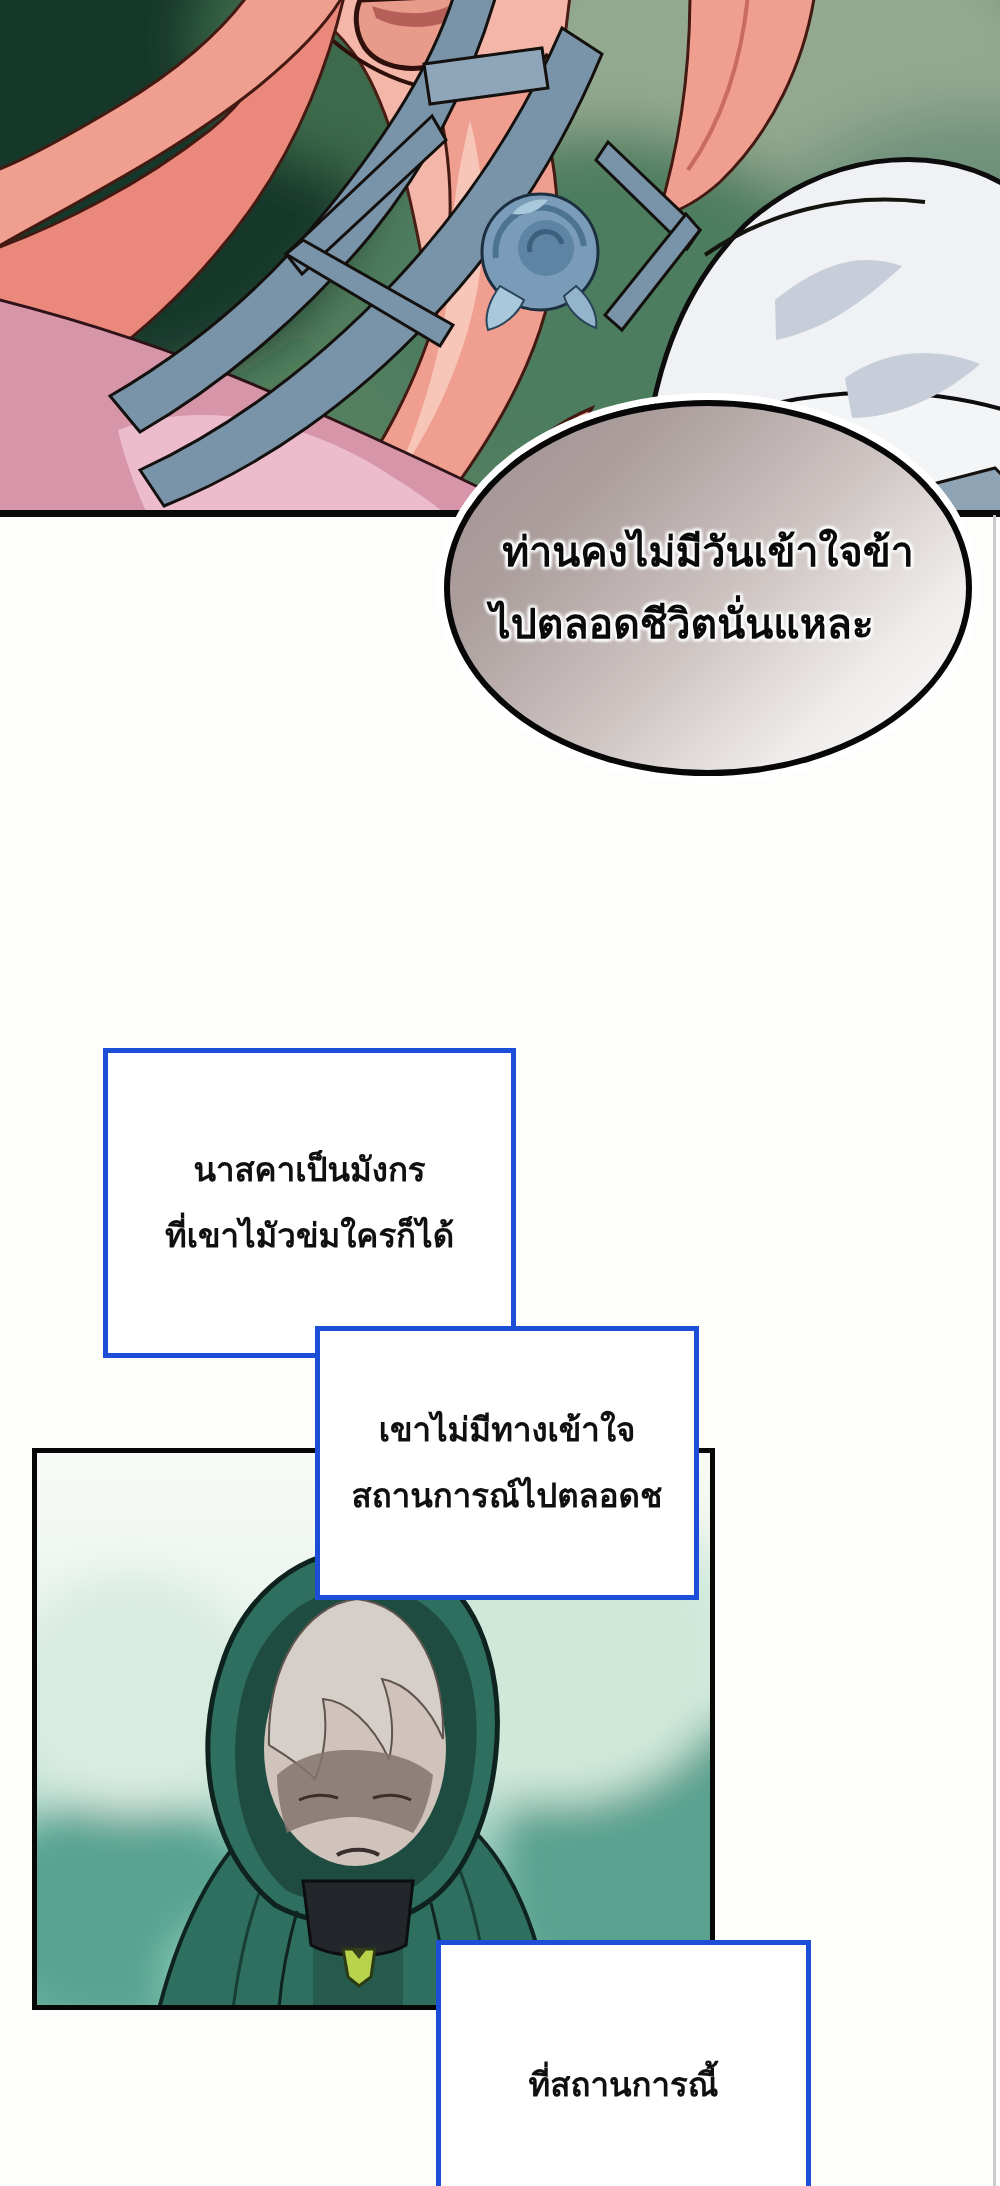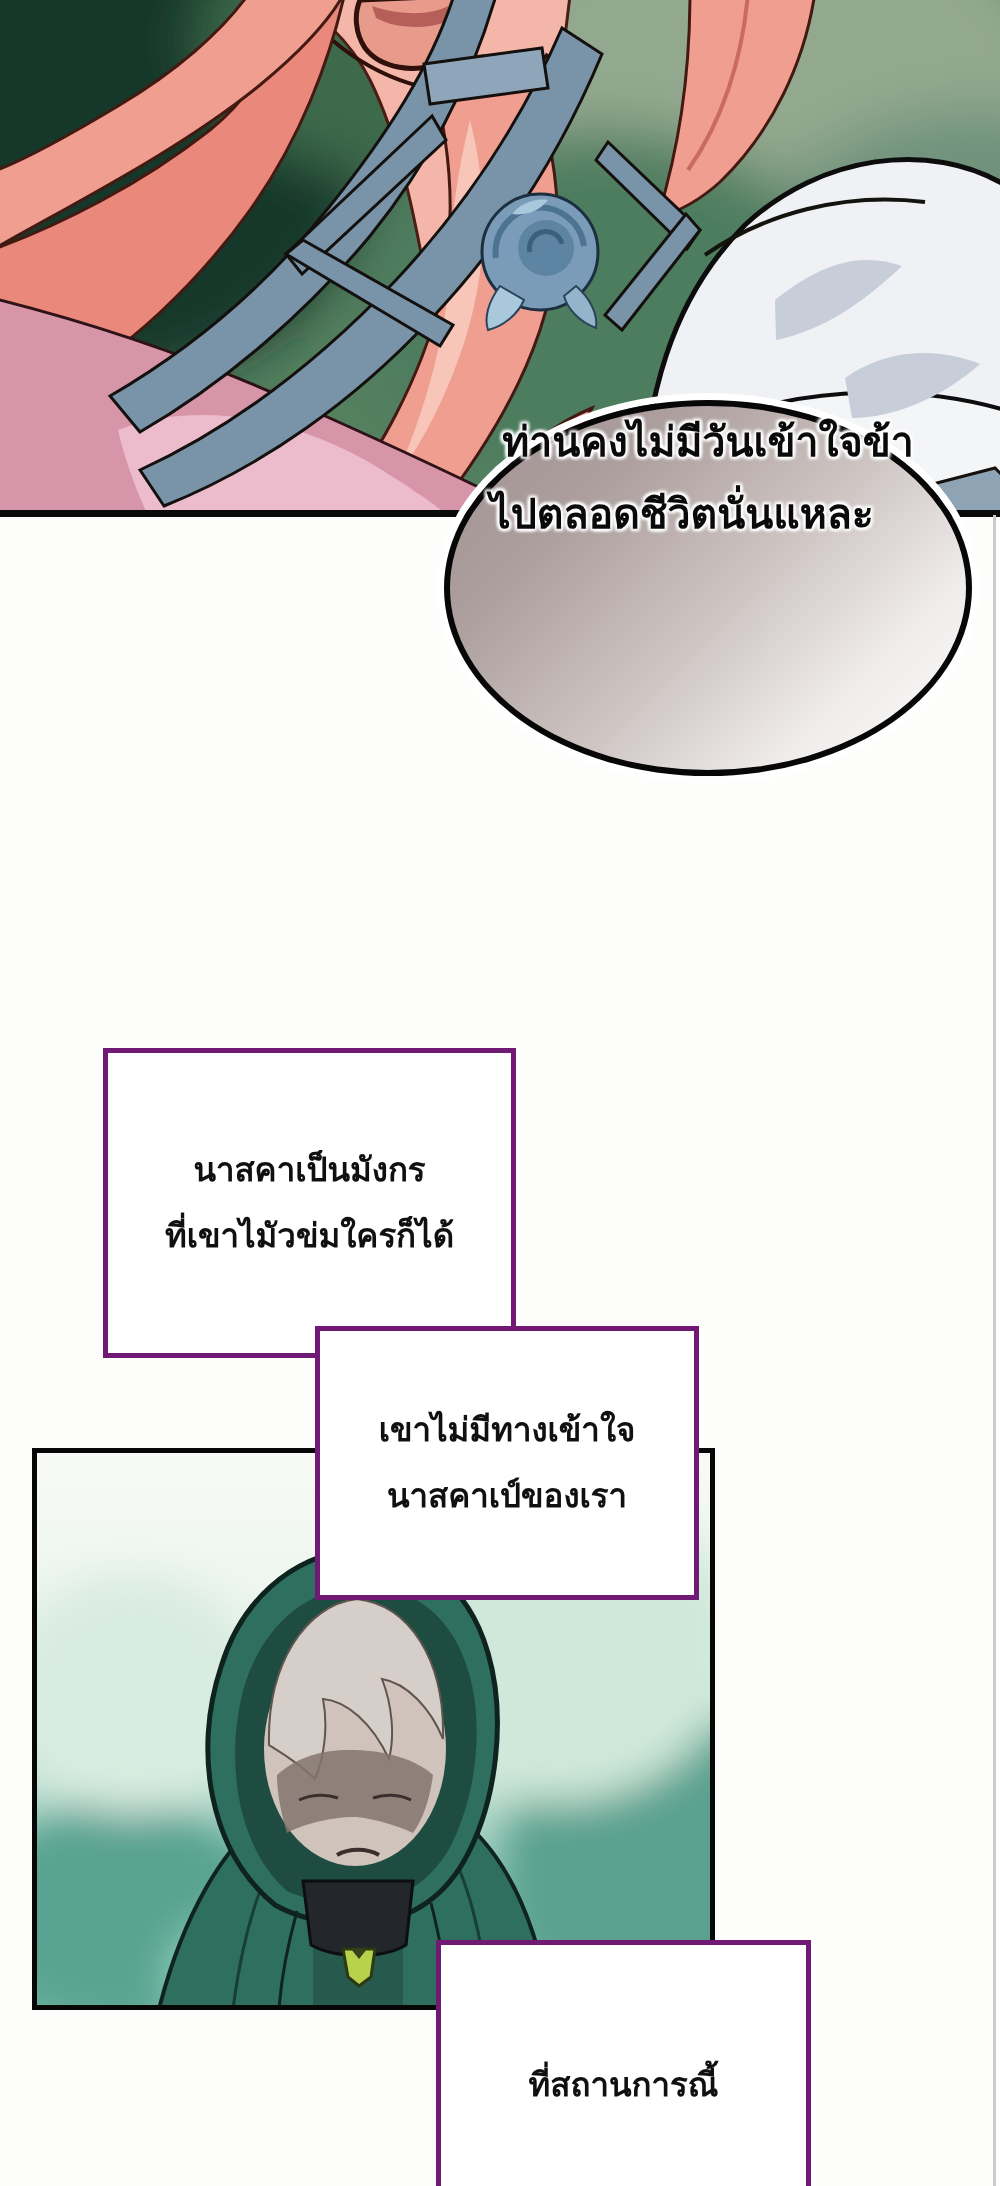--- a/index.html
+++ b/index.html
@@ -4,27 +4,27 @@
 <style>
   html,body{margin:0;padding:0;background:#fdfdfc;}
   .page{position:relative;width:1000px;height:2186px;overflow:hidden;background:#fdfdfc;
         font-family:"Liberation Sans","DejaVu Sans",sans-serif;}
   .art-top{position:absolute;left:0;top:0;width:1000px;height:517px;z-index:1;}
   .art-top svg{display:block;}
 
   .speech-bubble{position:absolute;left:444px;top:400px;width:516px;height:364px;z-index:3;
     border-radius:50%;border:6px solid #070707;box-shadow:0 0 0 7px #ffffff;
     background:linear-gradient(135deg,#a09292 0%,#ab9e9d 25%,#cfc6c4 55%,#efeceb 78%,#ffffff 100%);
-    display:flex;flex-direction:column;align-items:center;}
+    display:flex;flex-direction:column;align-items:center;justify-content:center;}
   .bubble-line{display:block;font-size:41px;font-weight:700;color:#0a0a0a;line-height:72px;
     white-space:nowrap;letter-spacing:0px;
     text-shadow:0 0 5px #fff,0 0 5px #fff,2px 2px 3px #fff,-2px 2px 3px #fff,2px -2px 3px #fff,-2px -2px 3px #fff;}
   .bubble-line.l2{transform:translateX(-26px);}
 
-  .nbox{position:absolute;background:#ffffff;border:5px solid #701a75;
+  .nbox{position:absolute;background:#ffffff;border:5px solid #1d4ed8;
     display:flex;flex-direction:column;align-items:center;justify-content:center;}
   .nbox span{display:block;font-size:33px;font-weight:600;color:#101010;line-height:66px;white-space:nowrap;}
   .box1{left:103px;top:1048px;width:403px;height:300px;z-index:2;}
   .box2{left:315px;top:1326px;width:374px;height:264px;z-index:5;}
   .box3{left:436px;top:1940px;width:365px;height:280px;z-index:6;}
 
   .scene{position:absolute;left:32px;top:1448px;width:683px;height:562px;z-index:4;
     border:5px solid #070707;box-sizing:border-box;background:#e8f3ec;}
   .scene svg{display:block;}
 
@@ -175,21 +175,21 @@
 
           <path d="M 260,458 C 249,498 244,528 242,556" fill="none" stroke="#10241f" stroke-width="3"></path>
           <path d="M 394,450 C 404,490 410,524 412,556" fill="none" stroke="#10241f" stroke-width="3"></path>
         </g>
       </g>
     </svg>
   </div>
 
   <div class="nbox box2">
     <span>เขาไม่มีทางเข้าใจ</span>
-    <span>นาสคาเป์ของเรา</span>
+    <span>สถานการณ์ไปตลอดช</span>
   </div>
 
   <div class="nbox box3">
     <span>ที่สถานการณี้</span>
   </div>
 
   <div class="edge-line"></div>
 
 </div>
 

